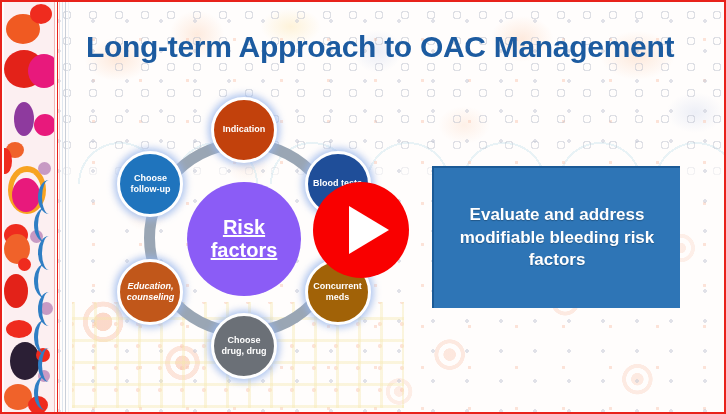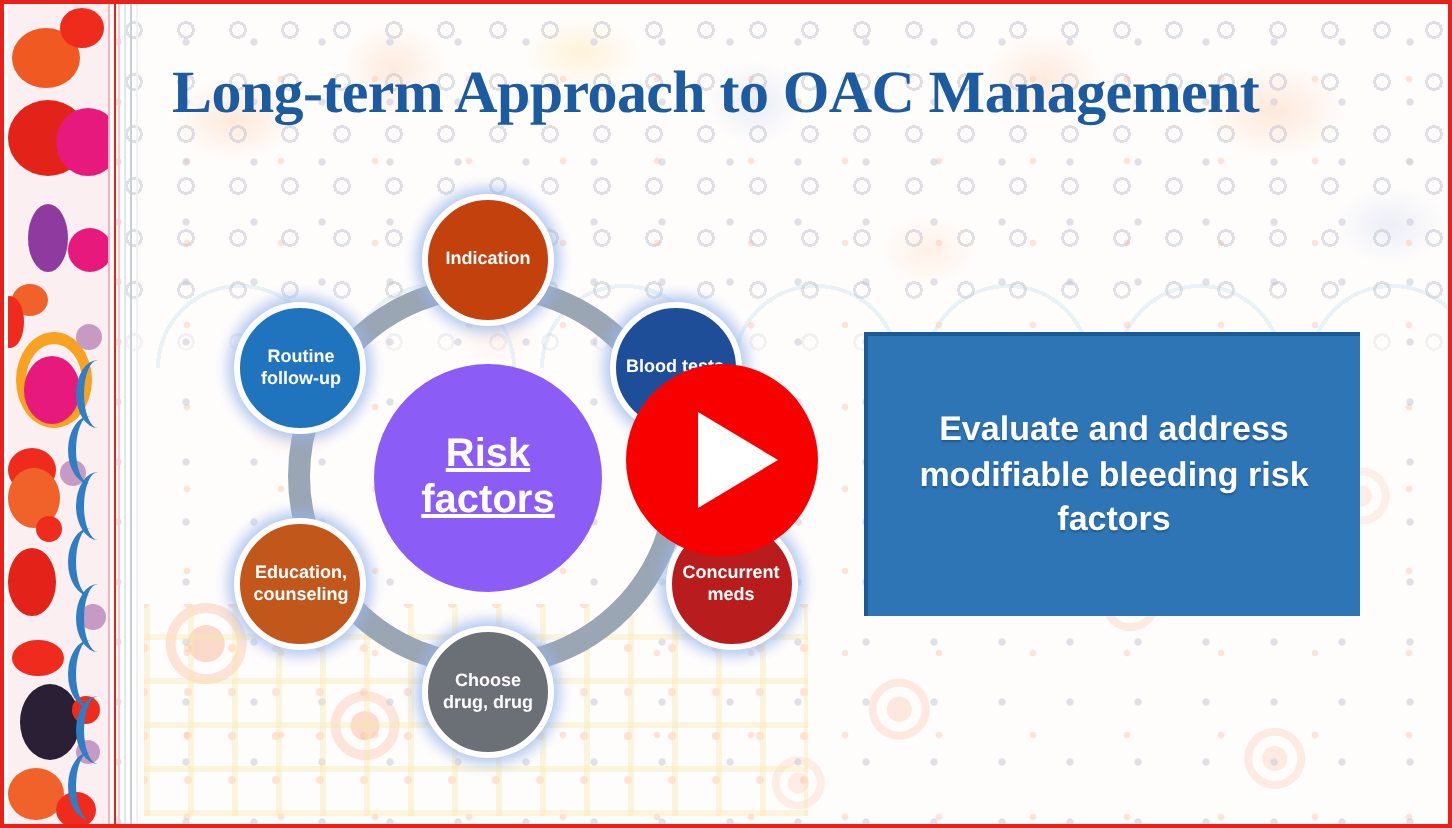--- a/index.html
+++ b/index.html
@@ -303,46 +303,46 @@
     </div>
   <div id="strip-rules">
       <i style="left: 0px; background: rgb(243, 181, 184);"></i>
       <i style="left: 3px; background: rgb(232, 34, 27);"></i>
       <i style="left: 5px; background: rgb(246, 201, 203);"></i>
       <i style="left: 8px; background: rgb(223, 230, 238);"></i>
       <i style="left: 11px; background: rgb(201, 207, 217);"></i>
       <i style="left: 14px; background: rgb(238, 242, 246);"></i>
     </div>
 
-  <div id="slide-title" style="color: rgb(28, 91, 160); font-family: Liberation Serif, serif;">Long-term Approach to OAC Management</div>
+  <div id="slide-title" style="color: rgb(28, 91, 160);">Long-term Approach to OAC Management</div>
 
   <div id="cycle-diagram">
     <div id="cycle-ring" style="border-color: rgb(154, 166, 180);"></div>
 
     <div id="center-node" style="background: #8b5cf6; text-decoration: underline;">
       <span>Risk factors</span>
     </div>
 
     <div class="cyc-node" style="left: 113px; top: 7px; background: #c2410c;">
       <span>Indication</span>
     </div>
     <div class="cyc-node" style="left: 206.531px; top: 61px; background: rgb(31, 78, 153);">
       <span>Blood tests</span>
     </div>
-    <div class="cyc-node" style="left: 206.531px; top: 169px; background: #b91c1c; margin-left: 28px;">
+    <div class="cyc-node" style="left: 206.531px; top: 169px; background: #a16207;">
       <span>Concurrent meds</span>
     </div>
     <div class="cyc-node" style="left: 113px; top: 223px; background: rgb(107, 112, 119);">
       <span>Choose drug, drug</span>
     </div>
-    <div class="cyc-node" style="left: 19.4693px; top: 169px; background: rgb(193, 87, 26);">
+    <div class="cyc-node" style="left: 19.4693px; top: 169px; background: rgb(193, 87, 26); font-style: italic;">
       <span>Education, counseling</span>
     </div>
     <div class="cyc-node" style="left: 19.4693px; top: 61px; background: rgb(31, 116, 189);">
-      <span>Routine follow-up</span>
+      <span>Choose follow-up</span>
     </div>
   </div>
 
   <div id="callout-box" style="background: rgb(46, 117, 182); color: rgb(255, 255, 255);">
     <span>Evaluate and address modifiable bleeding risk factors</span>
   </div>
 
   <div id="play-button" style="background: rgb(249, 0, 0);">
     <div id="play-triangle"></div>
   </div>

